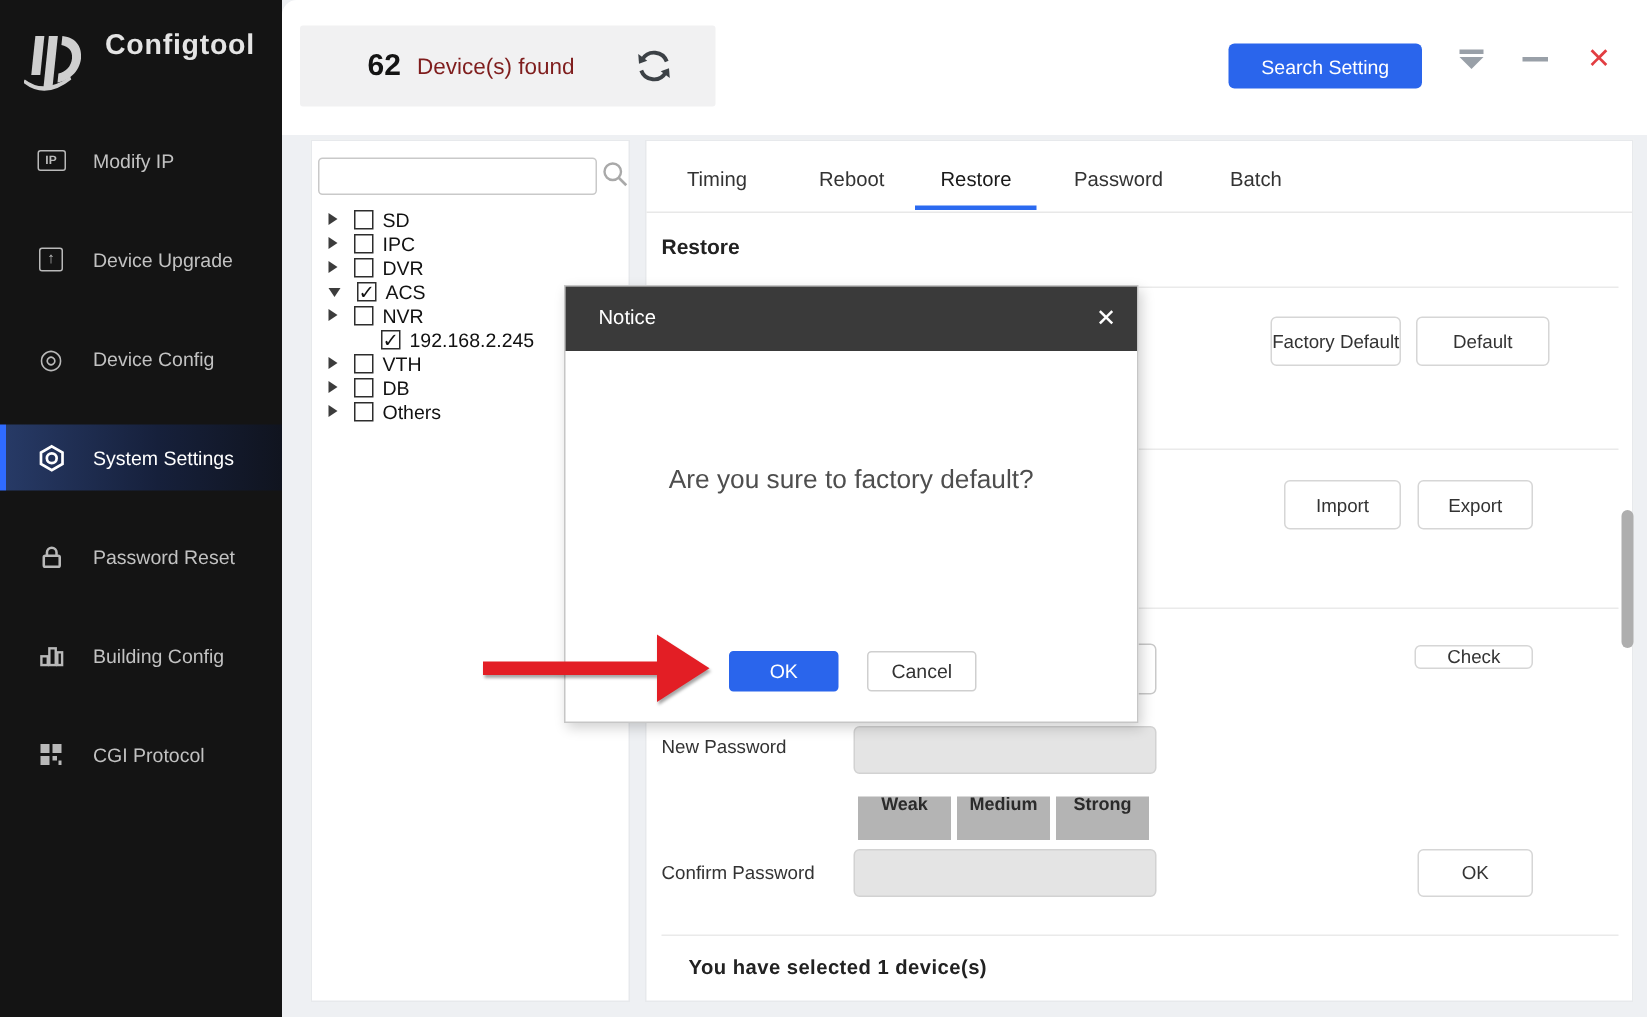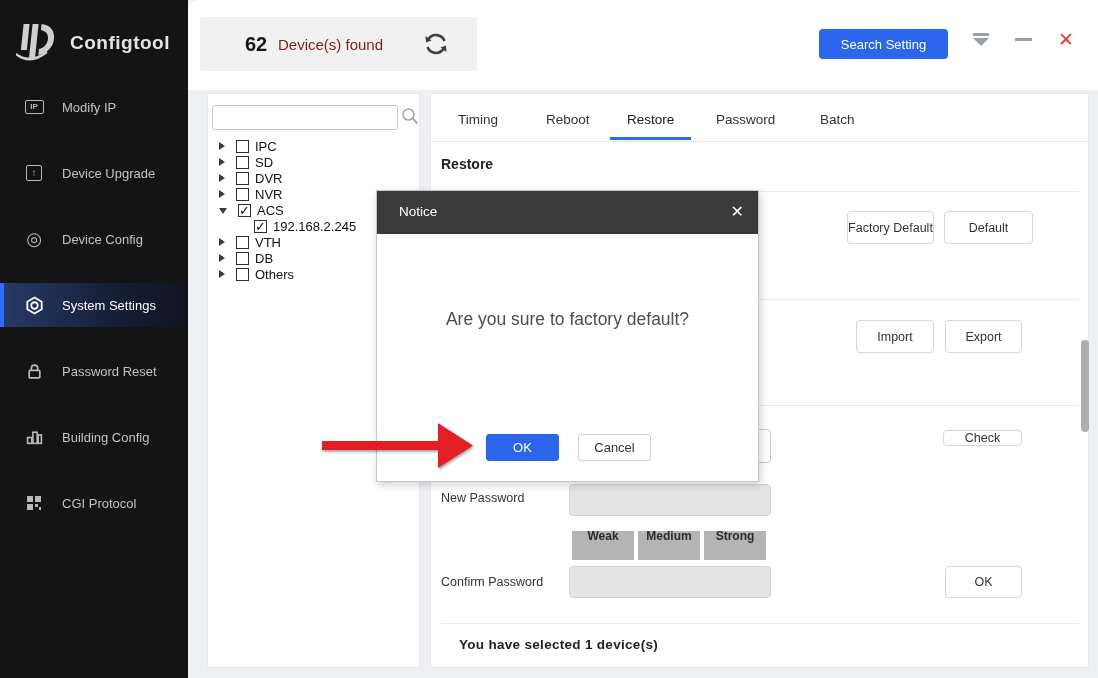--- a/index.html
+++ b/index.html
@@ -2,21 +2,21 @@
 <html><head>
 <meta charset="utf-8">
 <style>
   * { margin:0; padding:0; box-sizing:border-box; }
   html,body { background:#dfe1e5; }
   body { font-family:"Liberation Sans","DejaVu Sans",sans-serif; }
   #app { position:relative; width:1098px; height:678px; background:#eef0f3; overflow:hidden; }
 
   
   .sidebar { position:absolute; left:0; top:0; width:188px; height:678px; background:#141414; z-index:3; }
-  .logo-row { position:absolute; left:16px; top:20px; display:flex; align-items:center; gap:10px; }
+  .logo-row { position:absolute; left:16px; top:20px; display:flex; align-items:flex-start; gap:10px; }
   .logo-mark { width:44px; height:46px; }
   .logo-text { color:#e4e4e4; font-size:19px; font-weight:bold; letter-spacing:0.5px; }
   .side-item { position:absolute; left:0; width:188px; height:44px; display:flex; align-items:center; cursor:pointer; }
   .side-item .s-icon { position:absolute; left:24px; width:20px; height:20px; display:flex; align-items:center; justify-content:center; color:#b9b9b9; }
   .side-item .s-label { position:absolute; left:62px; font-size:13px; color:#c2c2c2; }
   .side-item.active { background:linear-gradient(90deg,#273a66 0%,#16203b 55%,#10141f 100%); border-left:4px solid #2f6bff; }
   .side-item.active .s-icon { left:20px; color:#ffffff; }
   .side-item.active .s-label { left:58px; color:#ffffff; }
   .ip-box { width:19px; height:14px; border:1.5px solid #b9b9b9; border-radius:2px; font-size:8px; font-weight:bold; line-height:11px; text-align:center; color:#b9b9b9; }
   .up-box { width:16px; height:16px; border:1.5px solid #b9b9b9; border-radius:2px; text-align:center; font-size:10px; line-height:13px; color:#b9b9b9; font-weight:bold; }
@@ -186,41 +186,41 @@
     <span class="mag-icon">
       <svg width="18" height="18" viewBox="0 0 18 18">
           <circle cx="7.5" cy="7.5" r="5.5" fill="none" stroke="#a9a9a9" stroke-width="1.6"></circle>
           <line x1="11.5" y1="11.5" x2="16.5" y2="16.5" stroke="#a9a9a9" stroke-width="1.8"></line>
         </svg>
     </span>
     <div class="tree-list">
       <div class="tree-row">
           <span class="tw right"></span>
           <span class="cb"></span>
+          <span class="t-label">SD</span>
+        </div>
+      <div class="tree-row">
+          <span class="tw right"></span>
+          <span class="cb"></span>
           <span class="t-label">IPC</span>
         </div>
       <div class="tree-row">
           <span class="tw right"></span>
           <span class="cb"></span>
-          <span class="t-label">SD</span>
-        </div>
-      <div class="tree-row">
-          <span class="tw right"></span>
-          <span class="cb"></span>
           <span class="t-label">DVR</span>
-        </div>
-      <div class="tree-row">
-          <span class="tw right"></span>
-          <span class="cb"></span>
-          <span class="t-label">NVR</span>
         </div>
       <div class="tree-row">
           <span class="tw down"></span>
           <span class="cb checked"></span>
           <span class="t-label">ACS</span>
+        </div>
+      <div class="tree-row">
+          <span class="tw right"></span>
+          <span class="cb"></span>
+          <span class="t-label">NVR</span>
         </div>
       <div class="tree-row child">
           <span class="tw none"></span>
           <span class="cb checked"></span>
           <span class="t-label">192.168.2.245</span>
         </div>
       <div class="tree-row">
           <span class="tw right"></span>
           <span class="cb"></span>
           <span class="t-label">VTH</span>

